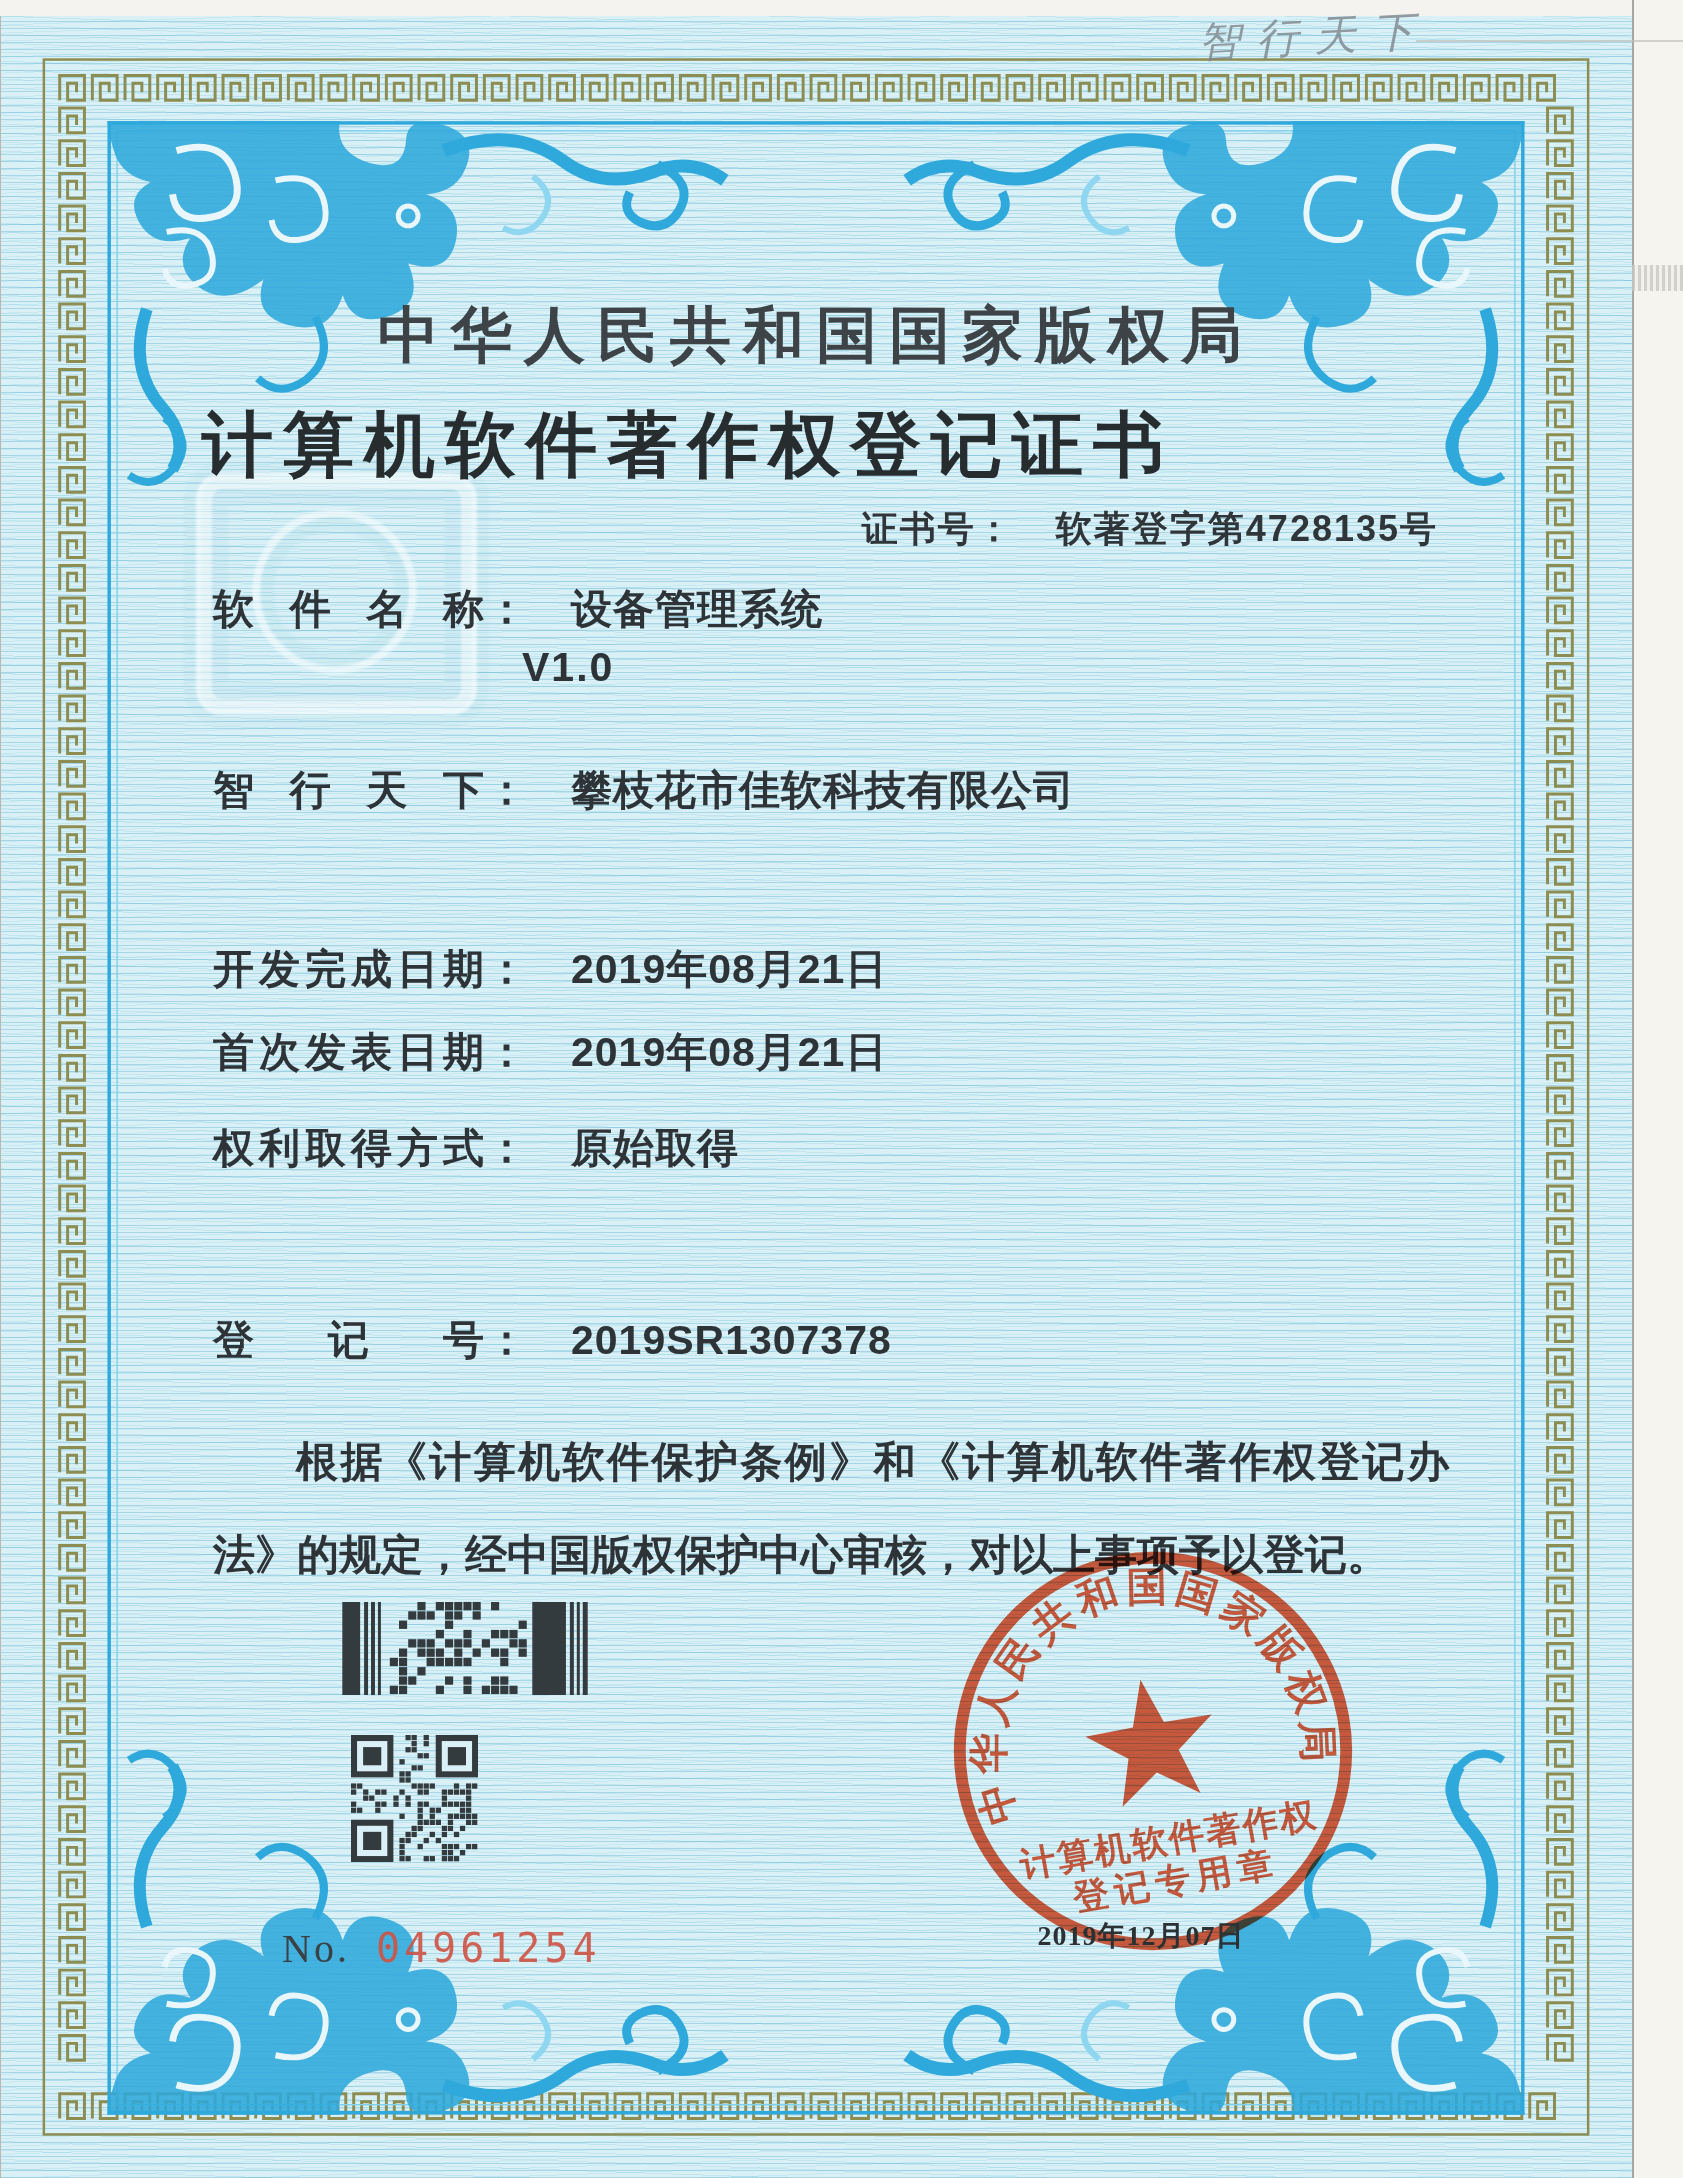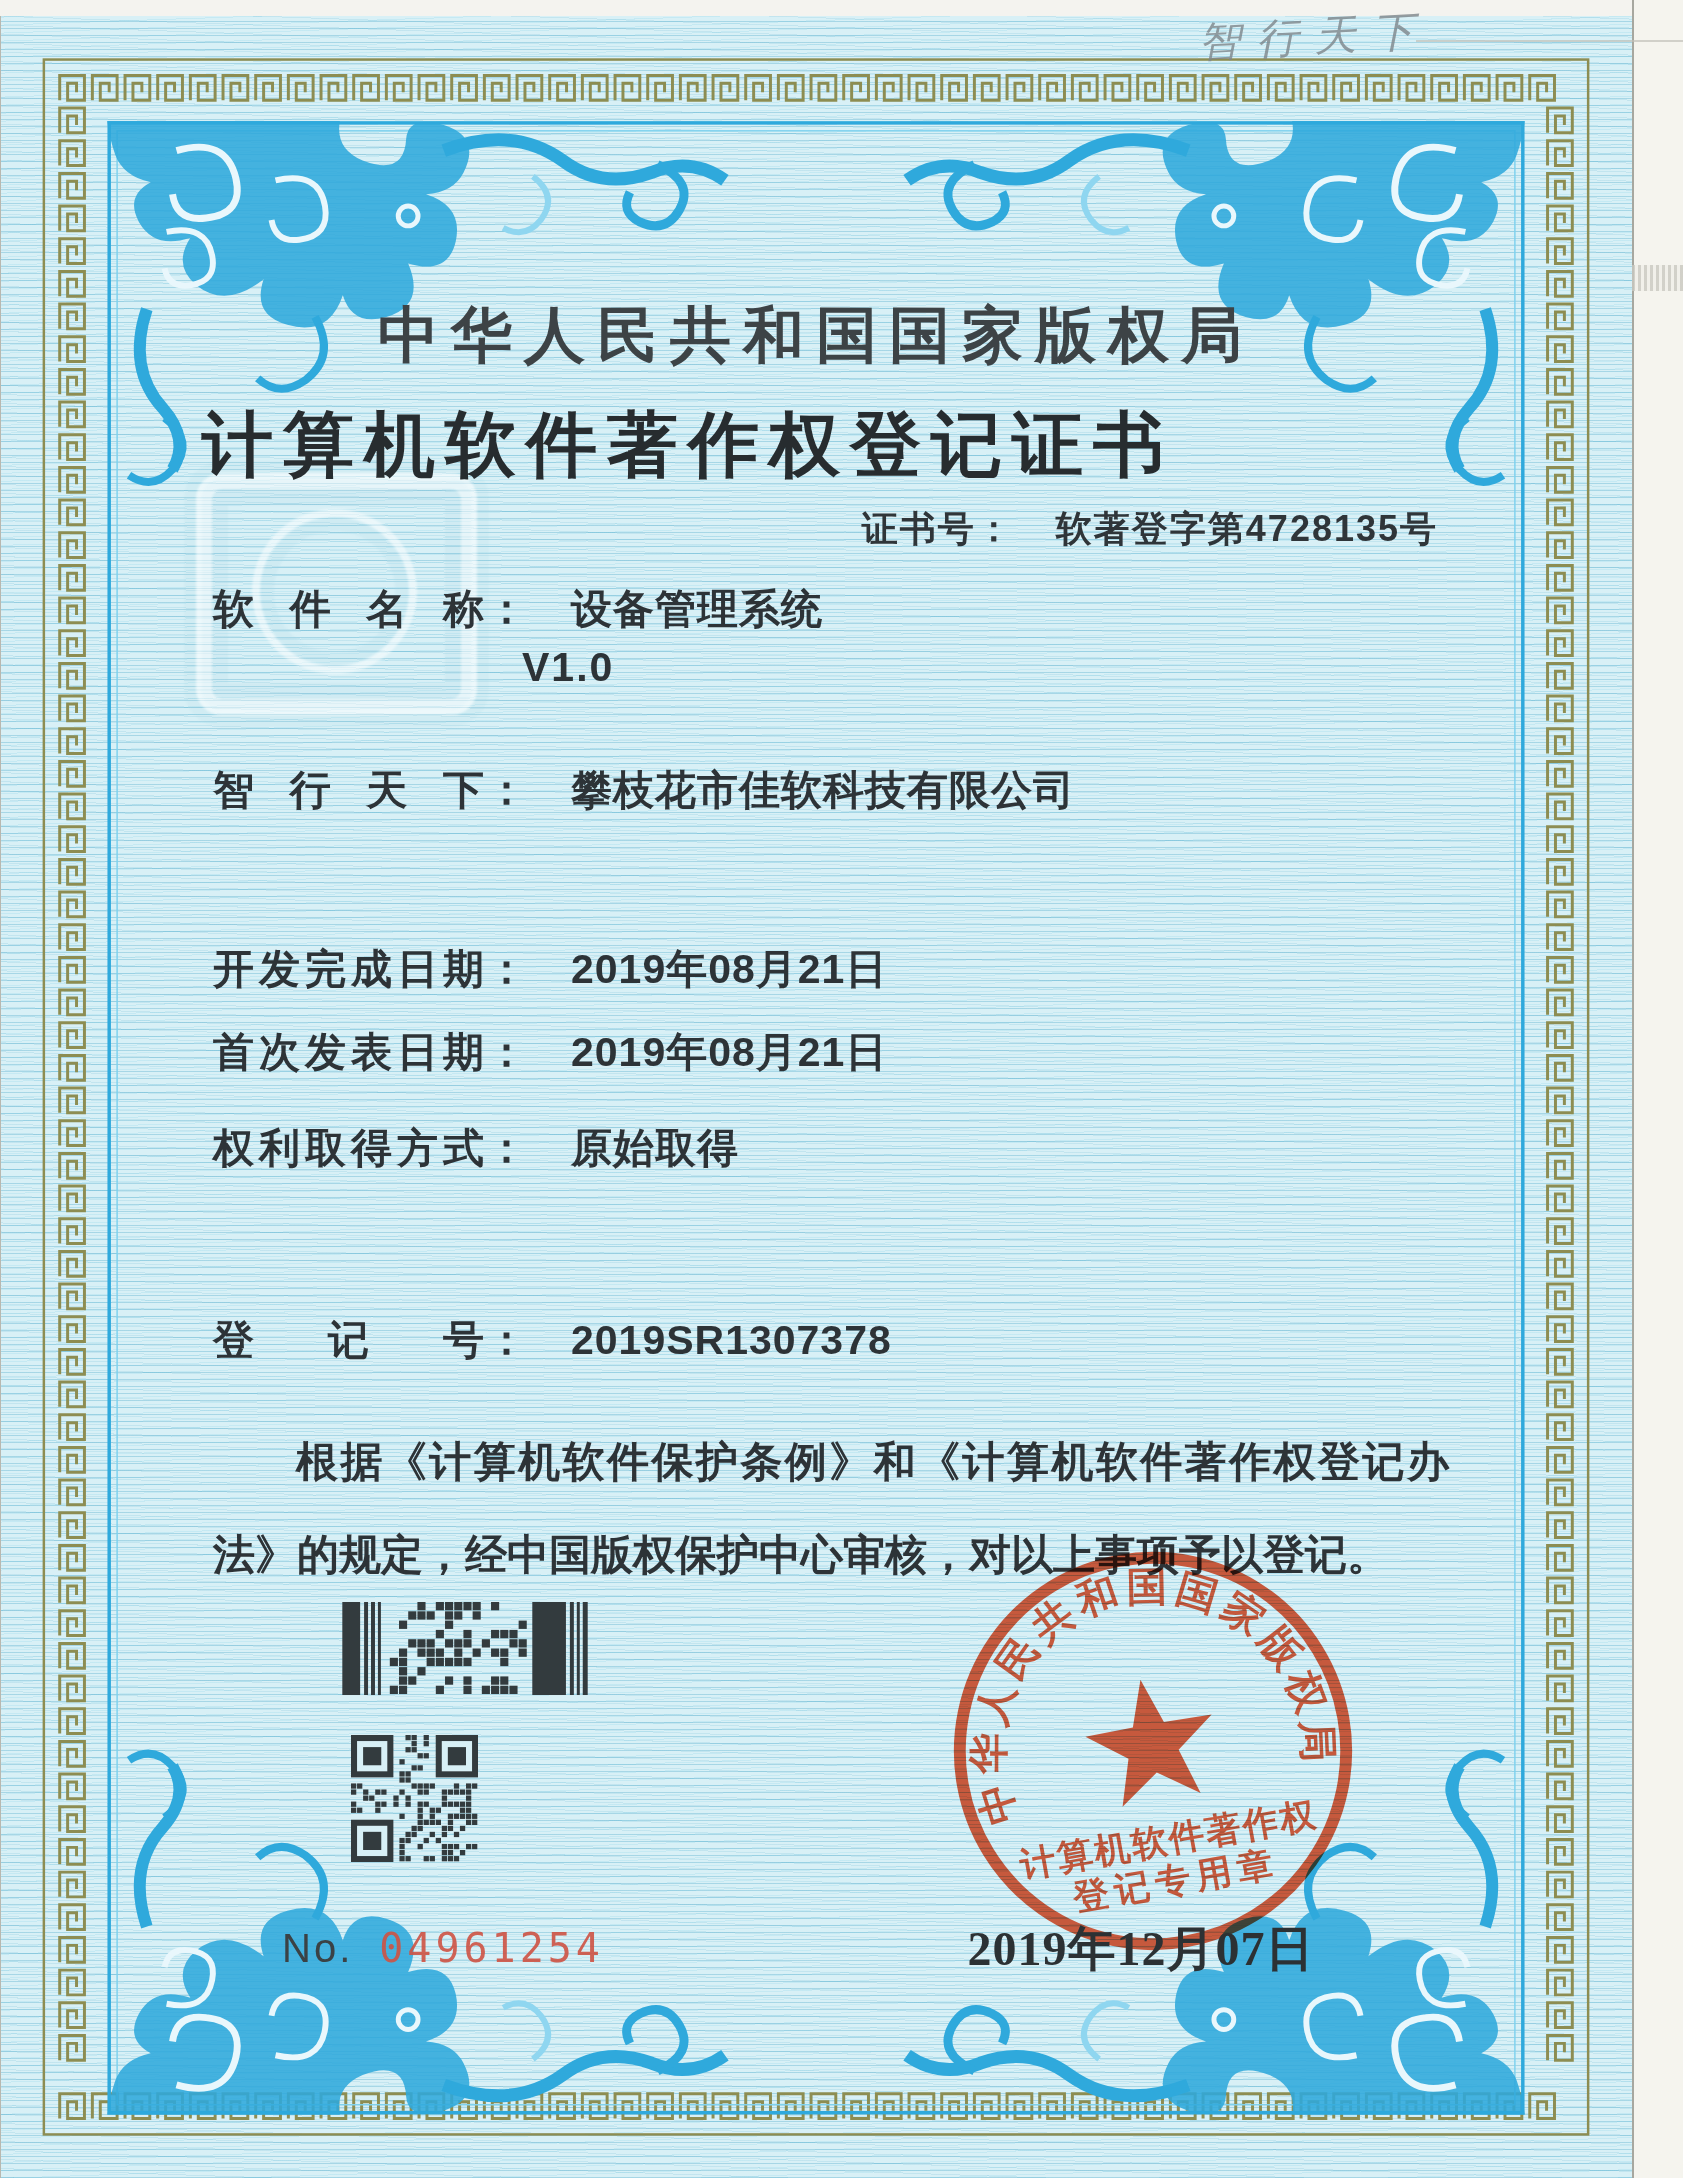--- a/index.html
+++ b/index.html
@@ -70,25 +70,25 @@
   }
 
   .barcode{position:absolute;left:342px;top:1586px;}
   .qrcode{position:absolute;left:351px;top:1719px;}
 
   .seal{position:absolute;left:940px;top:1522px;mix-blend-mode:multiply;opacity:.92;}
   .seal text{font-family:"Liberation Serif","DejaVu Serif",serif;font-weight:700;}
   .seal-date{
     position:absolute;left:943px;top:1901px;width:396px;text-align:center;
     font-family:"Liberation Serif","DejaVu Serif",serif;font-weight:700;
-    font-size:48px;color:#2c3134;letter-spacing:1px;
+    font-size:28px;color:#2c3134;letter-spacing:1px;
   }
 
   .serial{position:absolute;left:282px;top:1909px;font-size:40px;white-space:nowrap;}
-  .serial .no-label{font-family:Liberation Sans, sans-serif;color:#3b4245;letter-spacing:3px;}
+  .serial .no-label{font-family:Liberation Serif, serif;color:#3b4245;letter-spacing:3px;}
   .serial .no-value{font-family:"DejaVu Sans Mono",monospace;color:#cf5344;margin-left:26px;letter-spacing:4px;opacity:.9;}
 </style>
 </head>
 <body>
 
 <div class="paper">
 
   <svg class="frame" width="1632" height="2162" viewBox="0 0 1648 2184" xmlns="http://www.w3.org/2000/svg">
     <defs>
       <g id="gkt">

